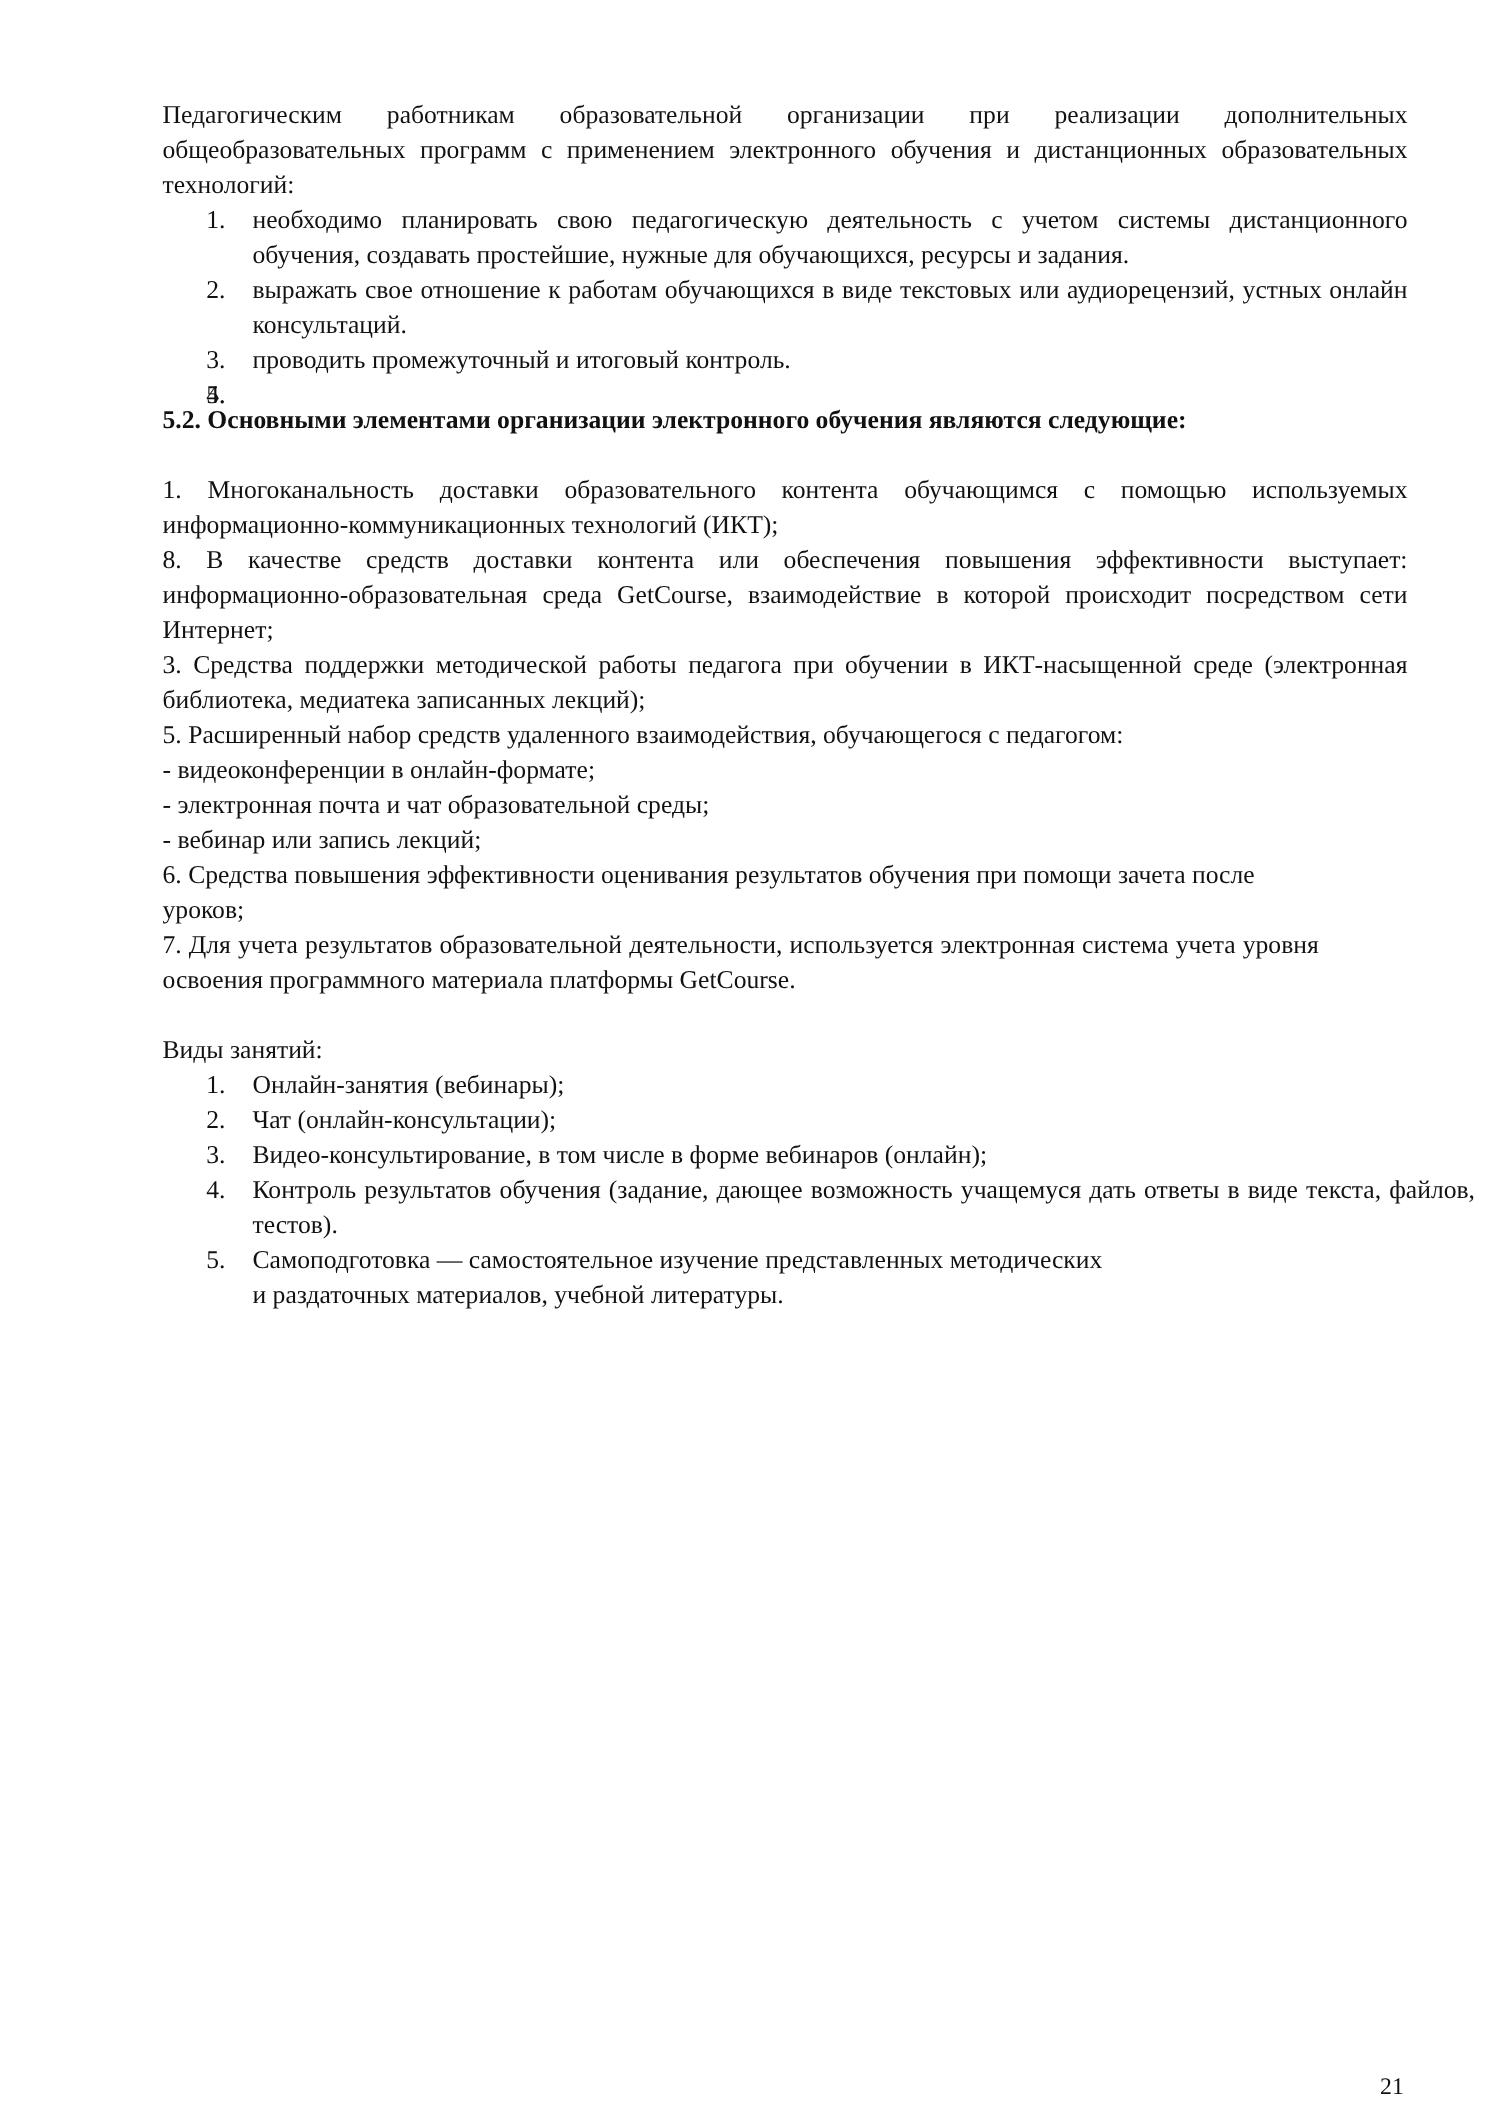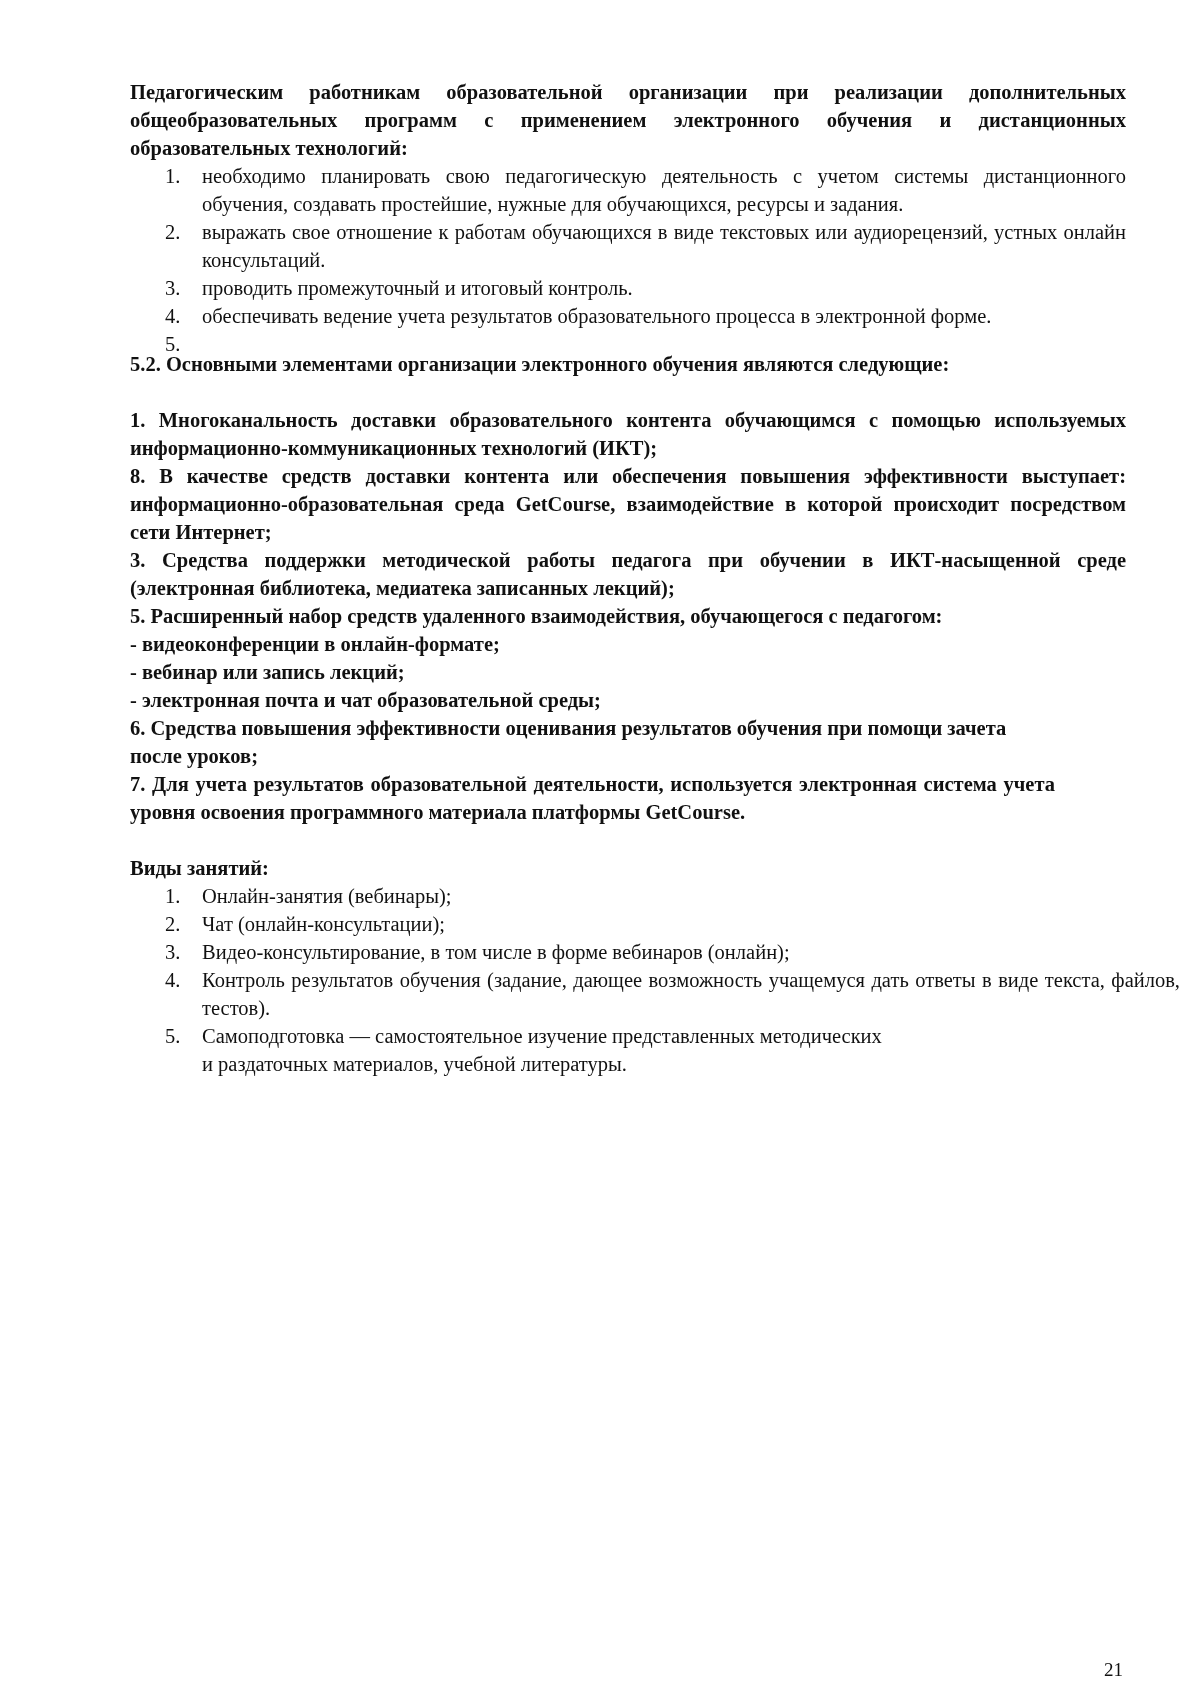--- a/index.html
+++ b/index.html
@@ -19,21 +19,20 @@
     }
     .page {
       position: absolute;
       left: 130px;
       top: 78px;
       width: 996px;
     }
     p {
       margin: 0;
       text-align: justify;
-      font-weight: bold;
     }
     ol.num-list {
       list-style: none;
       margin: 0;
       padding: 0;
     }
     ol.num-list li {
       position: relative;
       padding-left: 72px;
       text-align: justify;
@@ -61,33 +60,33 @@
 </head>
 <body>
 
 <div class="page">
 
   <p>Педагогическим работникам образовательной организации при реализации дополнительных общеобразовательных программ с применением электронного обучения и дистанционных образовательных технологий:</p>
   <ol class="num-list">
     <li><span class="num">1.</span><span>необходимо планировать свою педагогическую деятельность с учетом системы дистанционного обучения, создавать простейшие, нужные для обучающихся, ресурсы и задания.</span></li>
     <li><span class="num">2.</span><span>выражать свое отношение к работам обучающихся в виде текстовых или аудиорецензий, устных онлайн консультаций.</span></li>
     <li><span class="num">3.</span><span>проводить промежуточный и итоговый контроль.</span></li>
-    <li><span class="num">4.</span><span>обеспечивать ведение учета результатов образовательного процесса в электронной форме.</span></li>
+    <li><span class="num">4.</span></li>
     <li><span class="num">5.</span></li>
   </ol>
 
   <p class="heading">5.2. Основными элементами организации электронного обучения являются следующие:</p>
 
   <p>1. Многоканальность доставки образовательного контента обучающимся с помощью используемых информационно-коммуникационных технологий (ИКТ);</p>
   <p>8. В качестве средств доставки контента или обеспечения повышения эффективности выступает: информационно-образовательная среда GetCourse, взаимодействие в которой происходит посредством сети Интернет;</p>
   <p>3. Средства поддержки методической работы педагога при обучении в ИКТ-насыщенной среде (электронная библиотека, медиатека записанных лекций);</p>
   <p class="ragged">5. Расширенный набор средств удаленного взаимодействия, обучающегося с педагогом:</p>
   <p class="ragged">- видеоконференции в онлайн-формате;</p>
+  <p class="ragged">- электронная почта и чат образовательной среды;</p>
   <p class="ragged">- вебинар или запись лекций;</p>
-  <p class="ragged">- электронная почта и чат образовательной среды;</p>
   <p class="ragged" style="width:920px">6. Средства повышения эффективности оценивания результатов обучения при помощи зачета после уроков;</p>
   <p style="width:925px">7. Для учета результатов образовательной деятельности, используется электронная система учета уровня освоения программного материала платформы GetCourse.</p>
 
   <div class="gap"></div>
 
   <p class="ragged">Виды занятий:</p>
   <ol class="num-list wide">
     <li class="ragged"><span class="num">1.</span><span>Онлайн-занятия (вебинары);</span></li>
     <li class="ragged"><span class="num">2.</span><span>Чат (онлайн-консультации);</span></li>
     <li class="ragged"><span class="num">3.</span><span>Видео-консультирование, в том числе в форме вебинаров (онлайн);</span></li>

